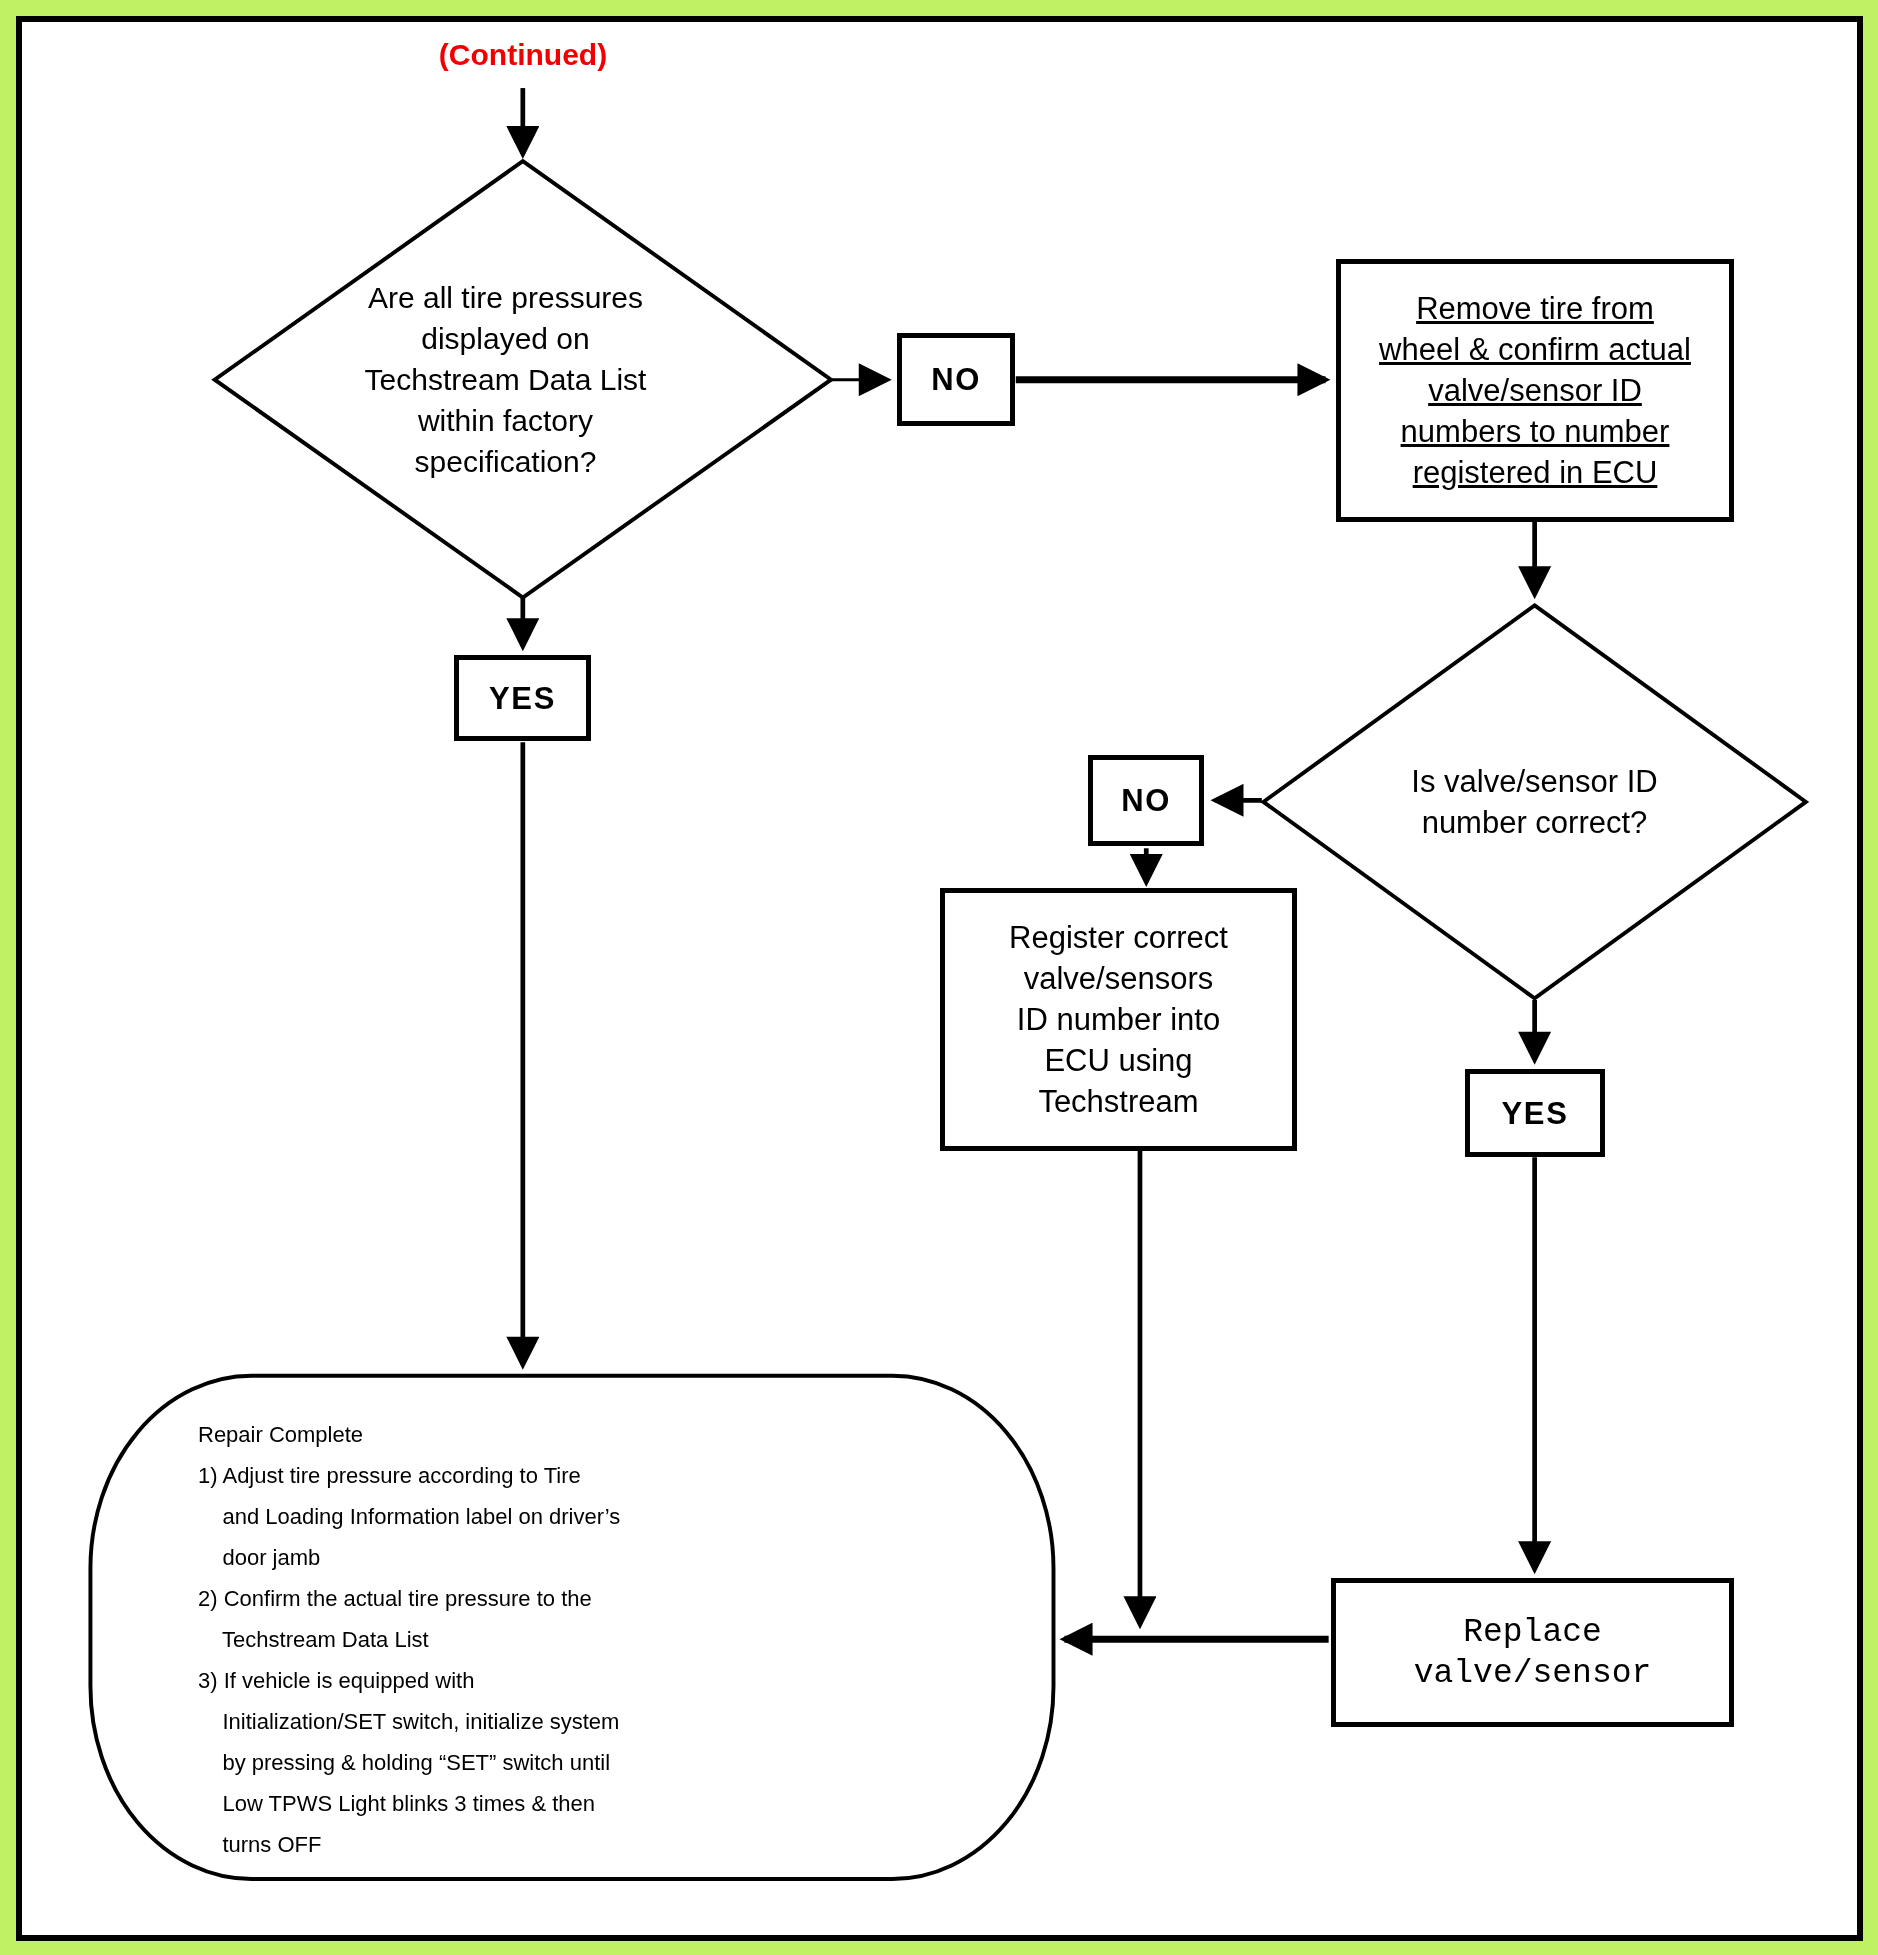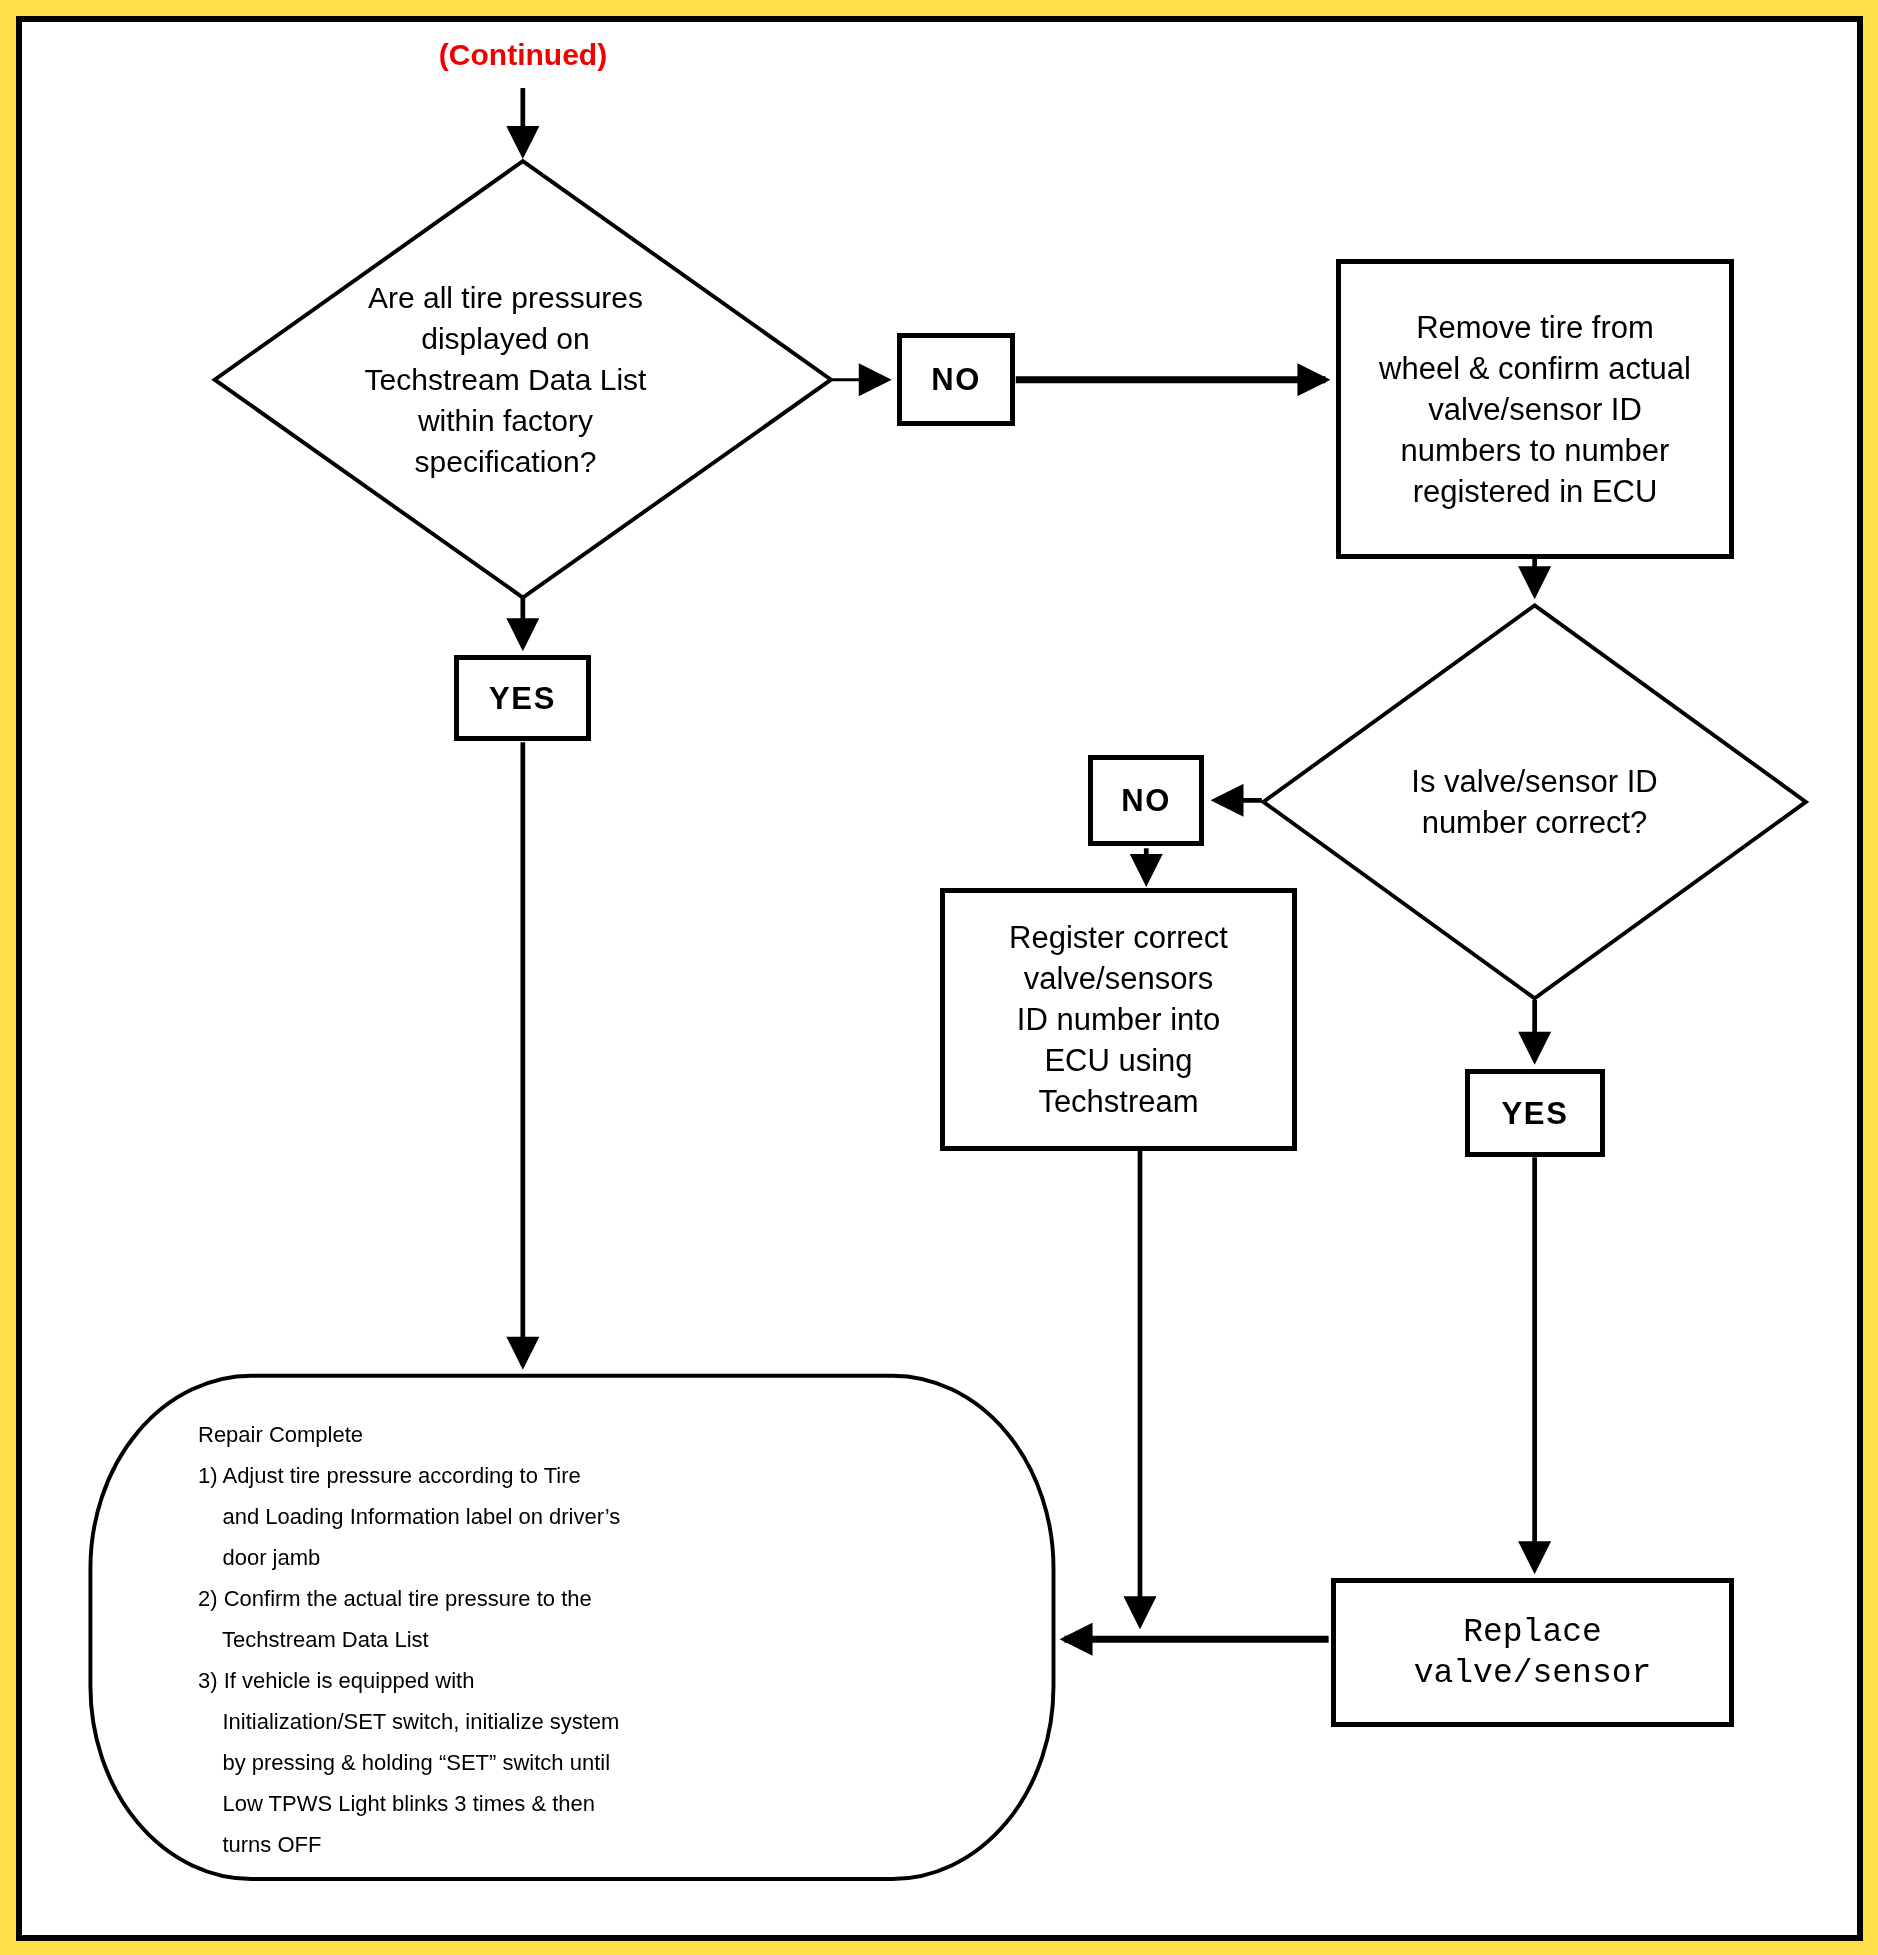--- a/index.html
+++ b/index.html
@@ -5,21 +5,21 @@
   html, body {
     margin: 0;
     padding: 0;
     background: #ffffff;
     font-family: "Liberation Sans", sans-serif;
   }
   .page {
     position: relative;
     width: 1879px;
     height: 1956px;
-    background: #fde047;
+    background: #bef264;
     overflow: hidden;
   }
   .frame {
     position: absolute;
     left: 15.7px; top: 15.7px;
     width: 1847px; height: 1925px;
     border: 6.3px solid #000000;
     box-sizing: border-box;
     background: #ffffff;
   }
@@ -110,21 +110,21 @@
   <div class="continued">(Continued)</div>
 
   <div class="txt center" style="left:242px; top:277px; width:527px; font-size:30px;">Are all tire pressures
 displayed on
 Techstream Data List
 within factory
 specification?</div>
 
   <div class="box tag" style="left:897px; top:333px; width:118px; height:93px;">NO</div>
 
-  <div class="box" style="left:1336px; top:259px; width:398px; height:300px;">Remove tire from
+  <div class="box" style="left:1336px; top:259px; width:398px; height:263px;text-decoration:underline;">Remove tire from
 wheel &amp; confirm actual
 valve/sensor ID
 numbers to number
 registered in ECU</div>
 
   <div class="txt center" style="left:1275px; top:761px; width:519px;">Is valve/sensor ID
 number correct?</div>
 
   <div class="box tag" style="left:1088px; top:755px; width:116px; height:91px;">NO</div>
 

